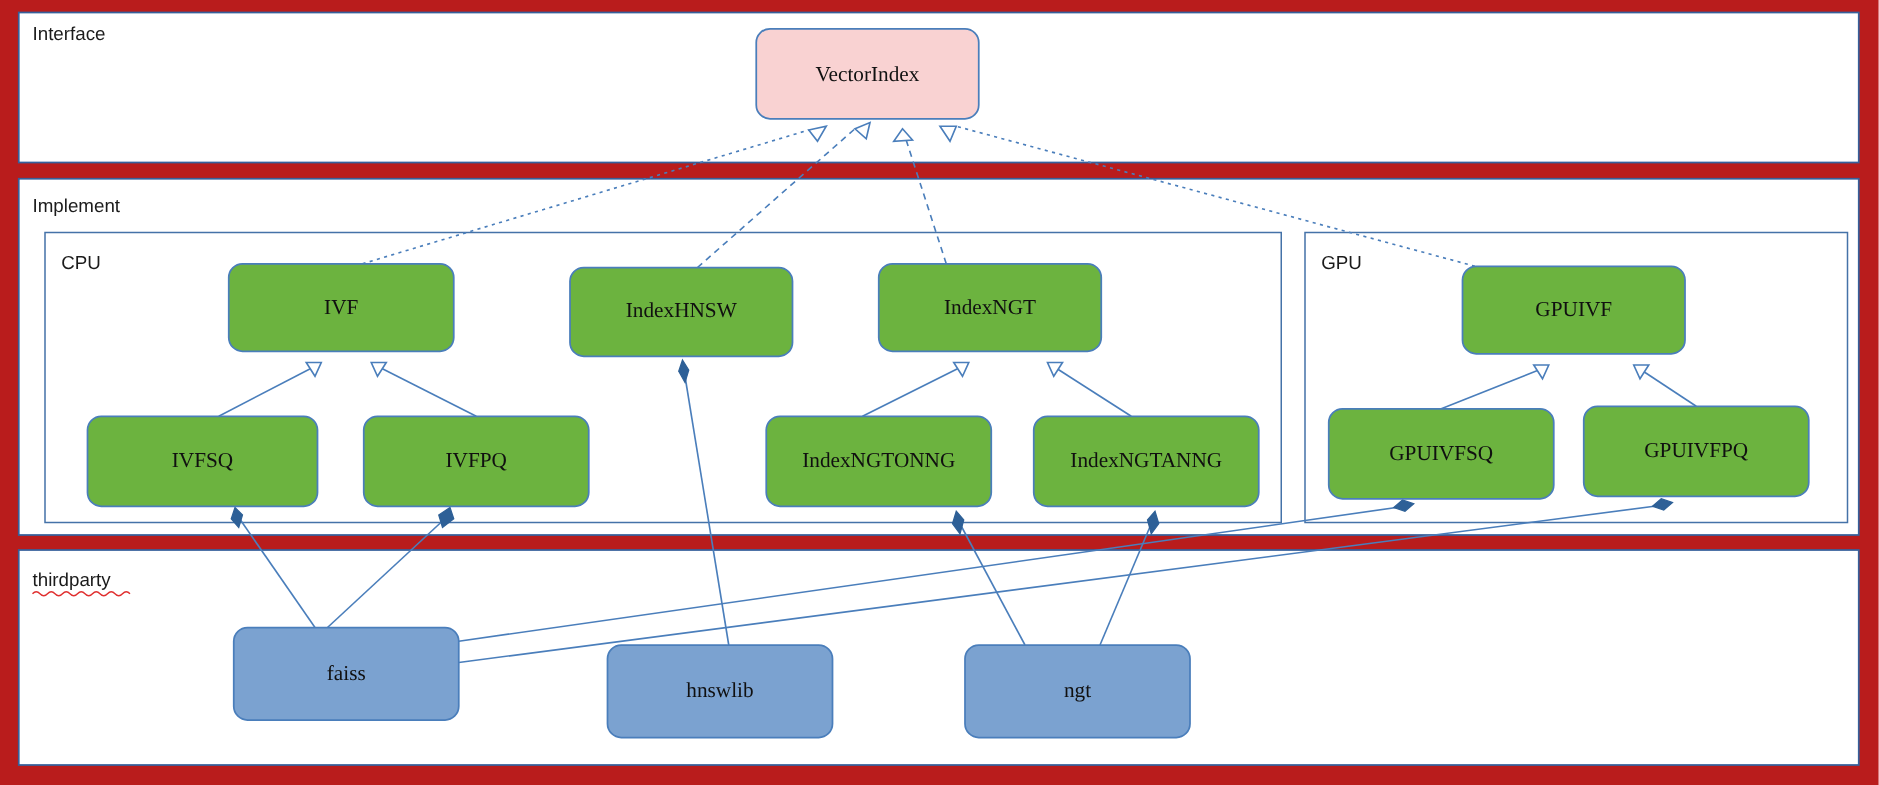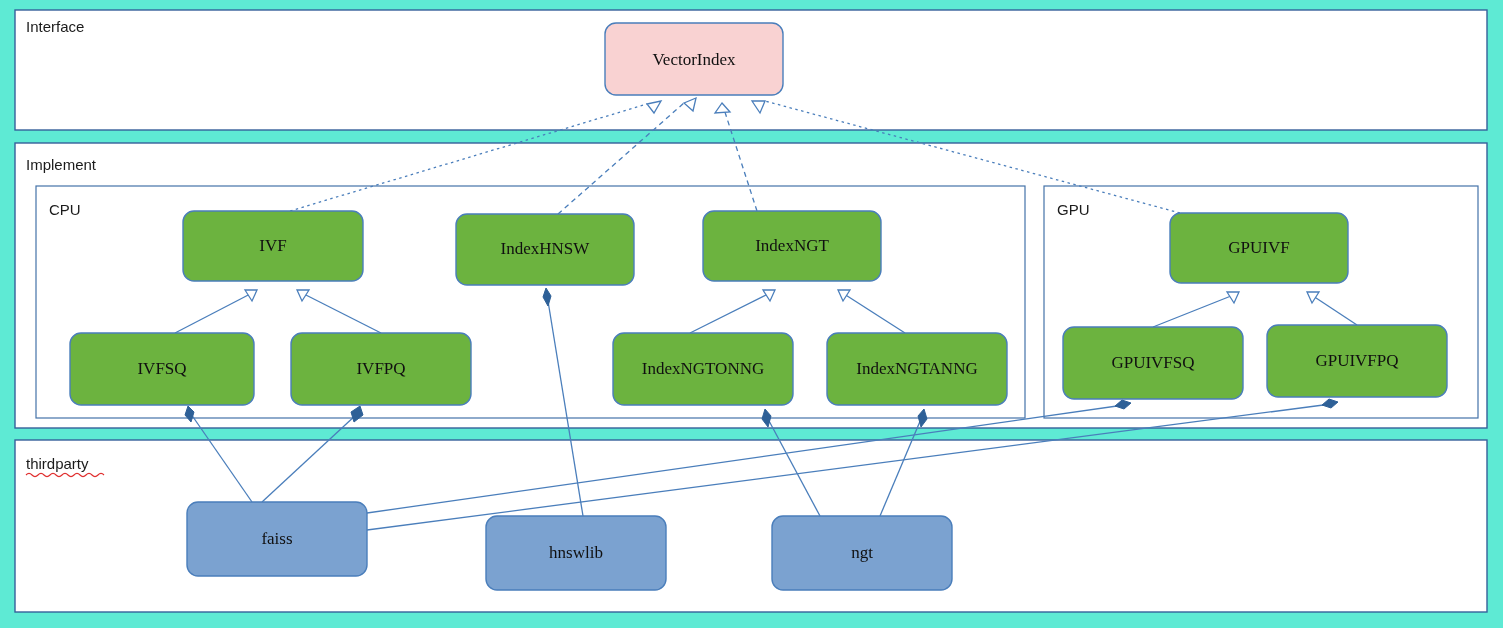--- a/index.html
+++ b/index.html
@@ -8,21 +8,21 @@
     padding: 0;
     background: #ffffff;
   }
   body {
     font-family: "Liberation Sans", sans-serif;
   }
   #canvas {
     position: relative;
     width: 1503px;
     height: 628px;
-    background: #5eead4;
+    background: #b91c1c;
     overflow: hidden;
   }
   #diagram-svg {
     position: absolute;
     left: 0;
     top: 0;
     width: 1503px;
     height: 628px;
   }
   .group-frame {

